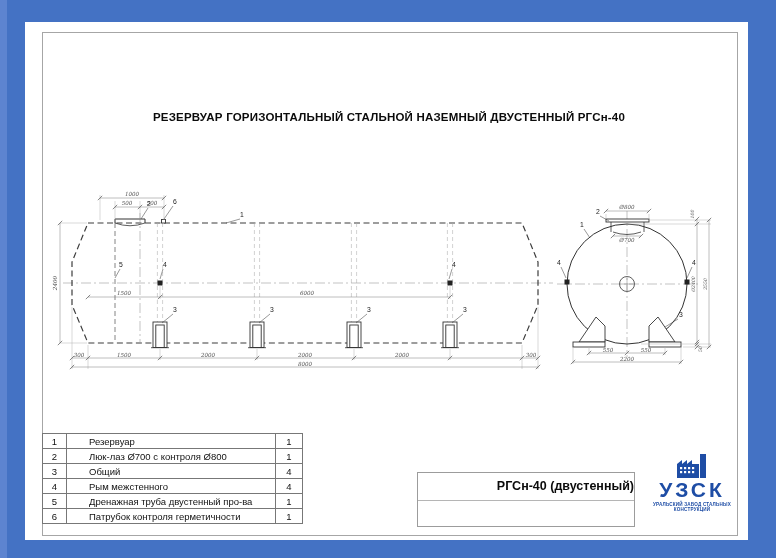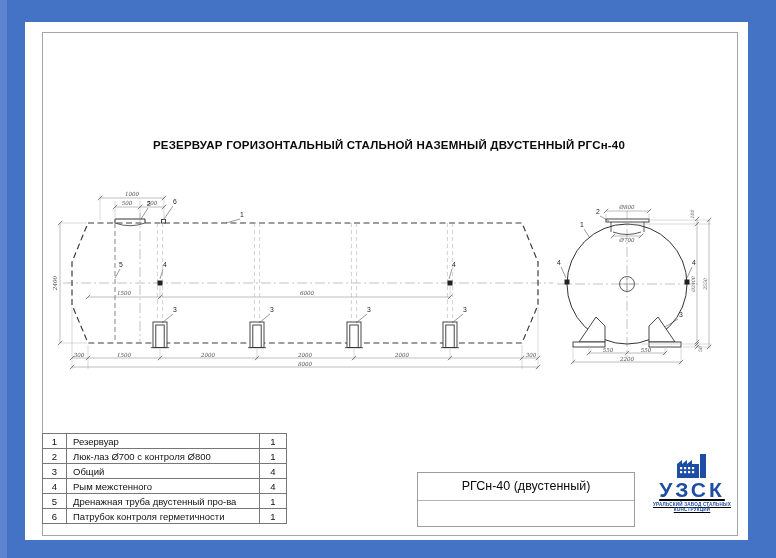--- a/index.html
+++ b/index.html
@@ -2,21 +2,21 @@
 <html><head>
 <meta charset="utf-8">
 <style>
   html,body{margin:0;padding:0;}
   body{width:776px;height:558px;position:relative;overflow:hidden;
        background:#4472c4;font-family:"Liberation Sans",sans-serif;}
   .edge-strip{position:absolute;left:0;top:0;width:7px;height:558px;background:#5d84d0;}
   .sheet{position:absolute;left:25px;top:22px;width:723px;height:518px;background:#ffffff;}
   .frame{position:absolute;left:17px;top:10px;width:694px;height:502px;border:1px solid #a6a6a6;}
   .page-title{position:absolute;left:17px;top:89px;width:694px;text-align:center;
-              font-size:11.5px;font-weight:bold;color:#0b0b0b;letter-spacing:0.2px;margin-top:28px;}
+              font-size:11.5px;font-weight:bold;color:#0b0b0b;letter-spacing:0.2px;}
   svg.drawing{position:absolute;left:20px;top:153px;width:690px;height:215px;}
 
   
   .outline{fill:none;stroke:#3c3c3c;stroke-width:1.2;stroke-dasharray:6 3.5;}
   .solid{stroke:#333;stroke-width:1;fill:none;}
   .solid2{stroke:#333;stroke-width:0.8;fill:none;}
   .axis{stroke:#9a9a9a;stroke-width:0.6;stroke-dasharray:10 3 2 3;fill:none;}
   .daxis{stroke:#777;stroke-width:0.9;stroke-dasharray:5 3;fill:none;}
   .pair{stroke:#ababab;stroke-width:0.55;stroke-dasharray:4 3;fill:none;}
   .thin{stroke:#8a8a8a;stroke-width:0.55;fill:none;}
@@ -26,31 +26,31 @@
   .lug{fill:#222;stroke:none;}
   .dimt{font:italic 5.6px "DejaVu Serif",serif;fill:#555;text-anchor:middle;}
   .dimts{font:italic 4.6px "DejaVu Serif",serif;fill:#555;text-anchor:middle;}
   .callout{font:6.8px "Liberation Sans",sans-serif;fill:#1c1c1c;text-anchor:middle;}
   #tk{stroke:#555;stroke-width:0.7;}
 
   
   .parts{position:absolute;left:17px;top:411px;border-collapse:collapse;}
   .parts td{border:1px solid #777;font-size:9.5px;color:#111;height:14px;padding:0 3px;}
   .parts td.c-num{width:17px;text-align:center;}
-  .parts td.c-name{width:183px;text-align:left;padding-left:6px;}
+  .parts td.c-name{width:183px;text-align:left;padding-left:22px;}
   .parts td.c-qty{width:20px;text-align:center;}
 
   
   .tblock{position:absolute;left:392px;top:450px;width:216px;height:53px;border:1px solid #9c9c9c;}
   .tblock .row1{height:27px;line-height:27px;border-bottom:1px solid #b5b5b5;
-                text-align:center;font-size:12.5px;font-weight:normal;color:#0b0b0b;}
+                text-align:right;font-size:12.5px;font-weight:bold;color:#0b0b0b;}
   .tblock .row2{height:24px;line-height:24px;text-align:center;font-size:11px;color:#111;}
 
   
-  .logo{position:absolute;left:613px;top:432px;width:108px;height:75px;text-align:center;text-decoration:underline;}
+  .logo{position:absolute;left:613px;top:432px;width:108px;height:75px;text-align:center;}
   .logo .abbr{font-size:21px;font-weight:bold;letter-spacing:3px;color:#1e4da5;line-height:22px;}
   .logo .tagline{font-size:4.6px;font-weight:bold;color:#1e4da5;letter-spacing:0.2px;margin-top:1px;}
   .logo svg{display:block;margin:0 auto 1px auto;}
 </style>
 </head>
 <body>
 
 <div class="edge-strip"></div>
 
 <div class="sheet">

